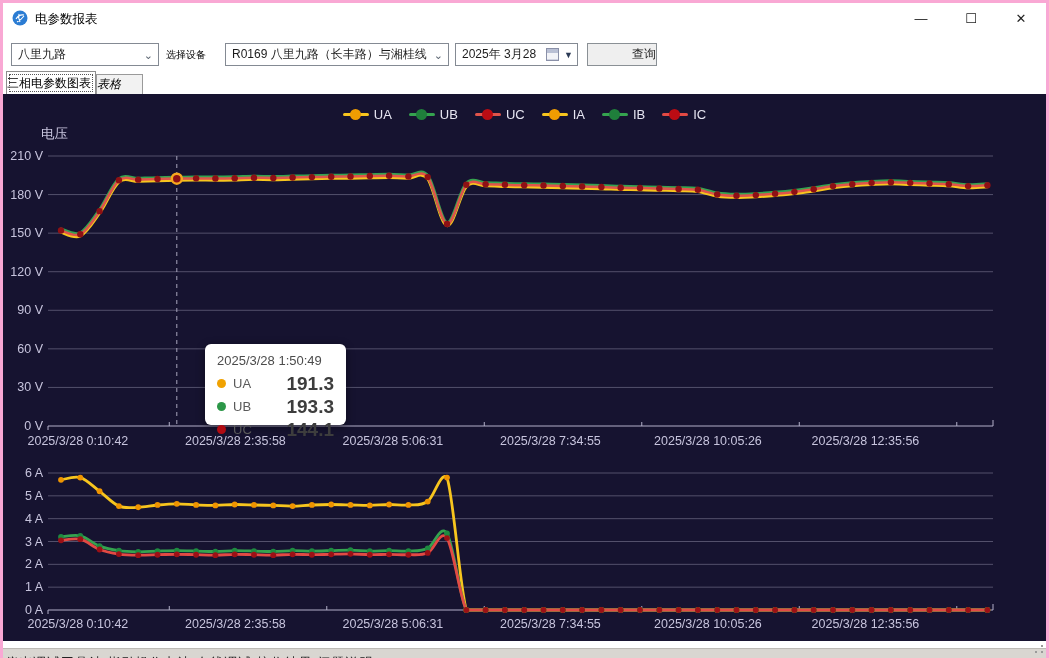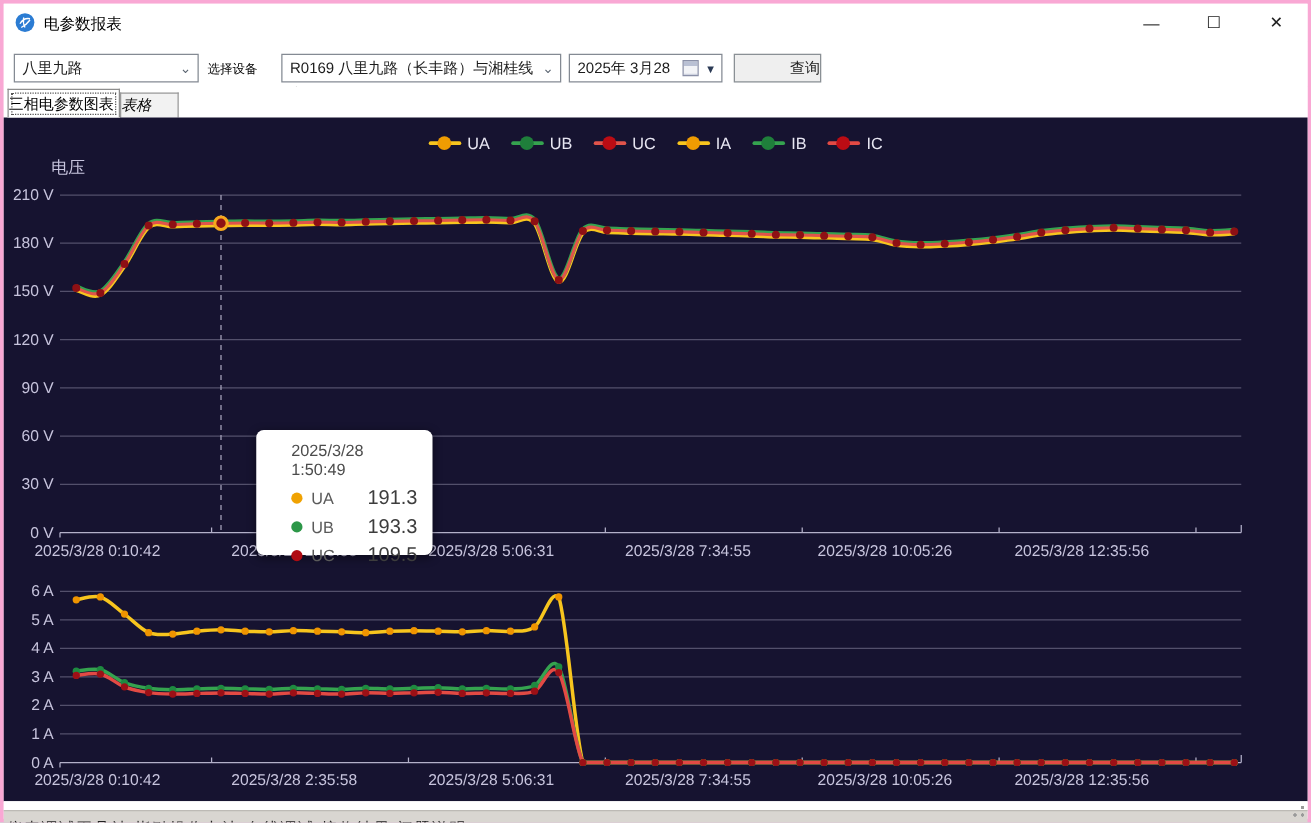--- a/index.html
+++ b/index.html
@@ -44,26 +44,26 @@
   .panel svg { position:absolute; left:0; top:0; }
   .legend { position:absolute; left:0; top:13px; width:100%; display:flex; justify-content:center;
             gap:17px; align-items:center; }
   .legend-item { display:flex; align-items:center; gap:5px; }
   .legend-mark { position:relative; width:26px; height:11px; }
   .legend-mark .ln { position:absolute; left:0; top:4px; width:26px; height:3px; border-radius:2px; }
   .legend-mark .dt { position:absolute; left:7px; top:0; width:11px; height:11px; border-radius:50%; }
   .legend-label { font-size:13px; color:#e7e6f2; }
 
   
-  .tooltip { position:absolute; left:202px; top:250px; width:141px; height:100px; background:#fff;
-             border-radius:6px; box-shadow:0 2px 8px rgba(0,0,0,.45); padding:9px 12px 6px 28px; z-index:5; }
+  .tooltip { position:absolute; left:202px; top:250px; width:141px; height:81px; background:#fff;
+             border-radius:6px; box-shadow:0 2px 8px rgba(0,0,0,.45); padding:9px 12px 6px 12px; z-index:5; }
   .tt-title { font-size:13px; color:#4c4c4c; margin-bottom:4px; }
   .tt-row { display:flex; align-items:center; font-size:13px; color:#5a5a5a; height:23px; }
   .tt-dot { width:9px; height:9px; border-radius:50%; margin-right:7px; }
-  .tt-val { margin-left:auto; font-weight:normal; color:#3d3d3d; font-size:16px; }
+  .tt-val { margin-left:auto; font-weight:bold; color:#3d3d3d; font-size:19px; }
 
   
   .gap-strip { position:absolute; left:0; top:638px; width:100%; height:7px; background:#fff; }
   .bottom-strip { position:absolute; left:0; top:645px; width:100%; height:13px; background:#d9d6d1;
                   border-top:1px solid #bdbab5; overflow:hidden; }
   .bottom-strip span { position:absolute; left:2px; top:5px; font-size:13px; color:#222;
                        white-space:nowrap; letter-spacing:1px; }
   .grip { position:absolute; right:2px; bottom:1px; width:10px; height:10px;
           background:
             radial-gradient(circle at 8px 2px,#9a9a9a 1.2px,transparent 1.5px),
@@ -440,21 +440,21 @@
         <span class="tt-val">191.3</span>
       </div>
       <div class="tt-row">
         <span class="tt-dot" id="ttd1" style="background: rgb(44, 151, 72);"></span>
         <span>UB</span>
         <span class="tt-val">193.3</span>
       </div>
       <div class="tt-row">
         <span class="tt-dot" id="ttd2" style="background: rgb(176, 11, 18);"></span>
         <span>UC</span>
-        <span class="tt-val">109.5</span>
+        <span class="tt-val">144.1</span>
       </div>
     </div>
   </div>
 
   <div class="gap-strip"></div>
   <div class="bottom-strip">
     <span>仪表调试工具站   指引操作办法   在线调试   接收结果   问题说明</span>
   </div>
   <div class="grip"></div>
 </div>

